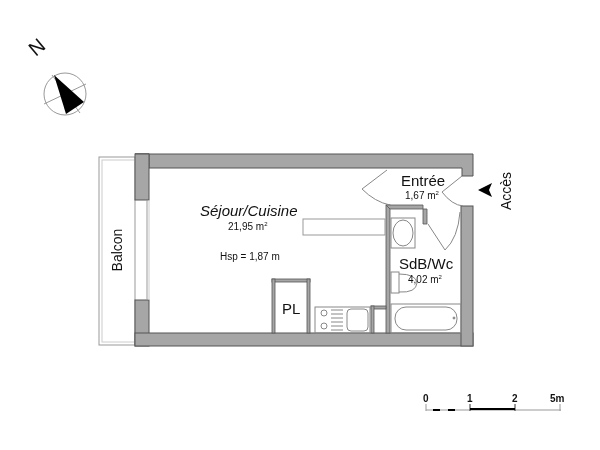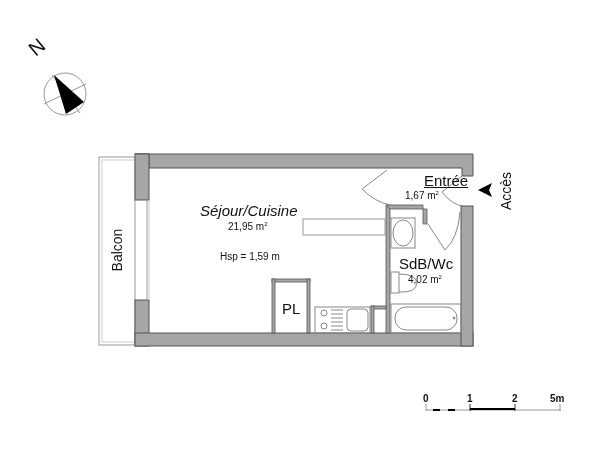--- a/index.html
+++ b/index.html
@@ -109,23 +109,23 @@
     <line x1="470" y1="409" x2="515" y2="409" stroke="#000" stroke-width="2"></line>
   </g>
 </svg>
 
 <div class="lbl" style="left:30px;top:36px;font-size:20px;transform:rotate(-40deg);">N</div>
 
 <div class="lbl room-name" style="left:200px;top:202px;font-style:italic;">Séjour/Cuisine</div>
 <div class="lbl room-area" style="left:228px;top:221px;">
   <span>21,95 m</span><span class="sup">2</span>
 </div>
-<div class="lbl room-area" style="left:220px;top:251px;">Hsp = 1,59 m</div>
+<div class="lbl room-area" style="left:220px;top:251px;">Hsp = 1,87 m</div>
 
-<div class="lbl room-name" style="left:424px;top:172px;text-decoration:underline;">Entrée</div>
+<div class="lbl room-name" style="left:401px;top:172px;">Entrée</div>
 <div class="lbl room-area" style="left:405px;top:190px;">
   <span>1,67 m</span><span class="sup">2</span>
 </div>
 
 <div class="lbl room-name" style="left:399px;top:255px;text-align:right;">SdB/Wc</div>
 <div class="lbl room-area" style="left:408px;top:274px;">
   <span>4,02 m</span><span class="sup">2</span>
 </div>
 
 <div class="lbl" style="left:282px;top:300px;font-size:15px;">PL</div>

